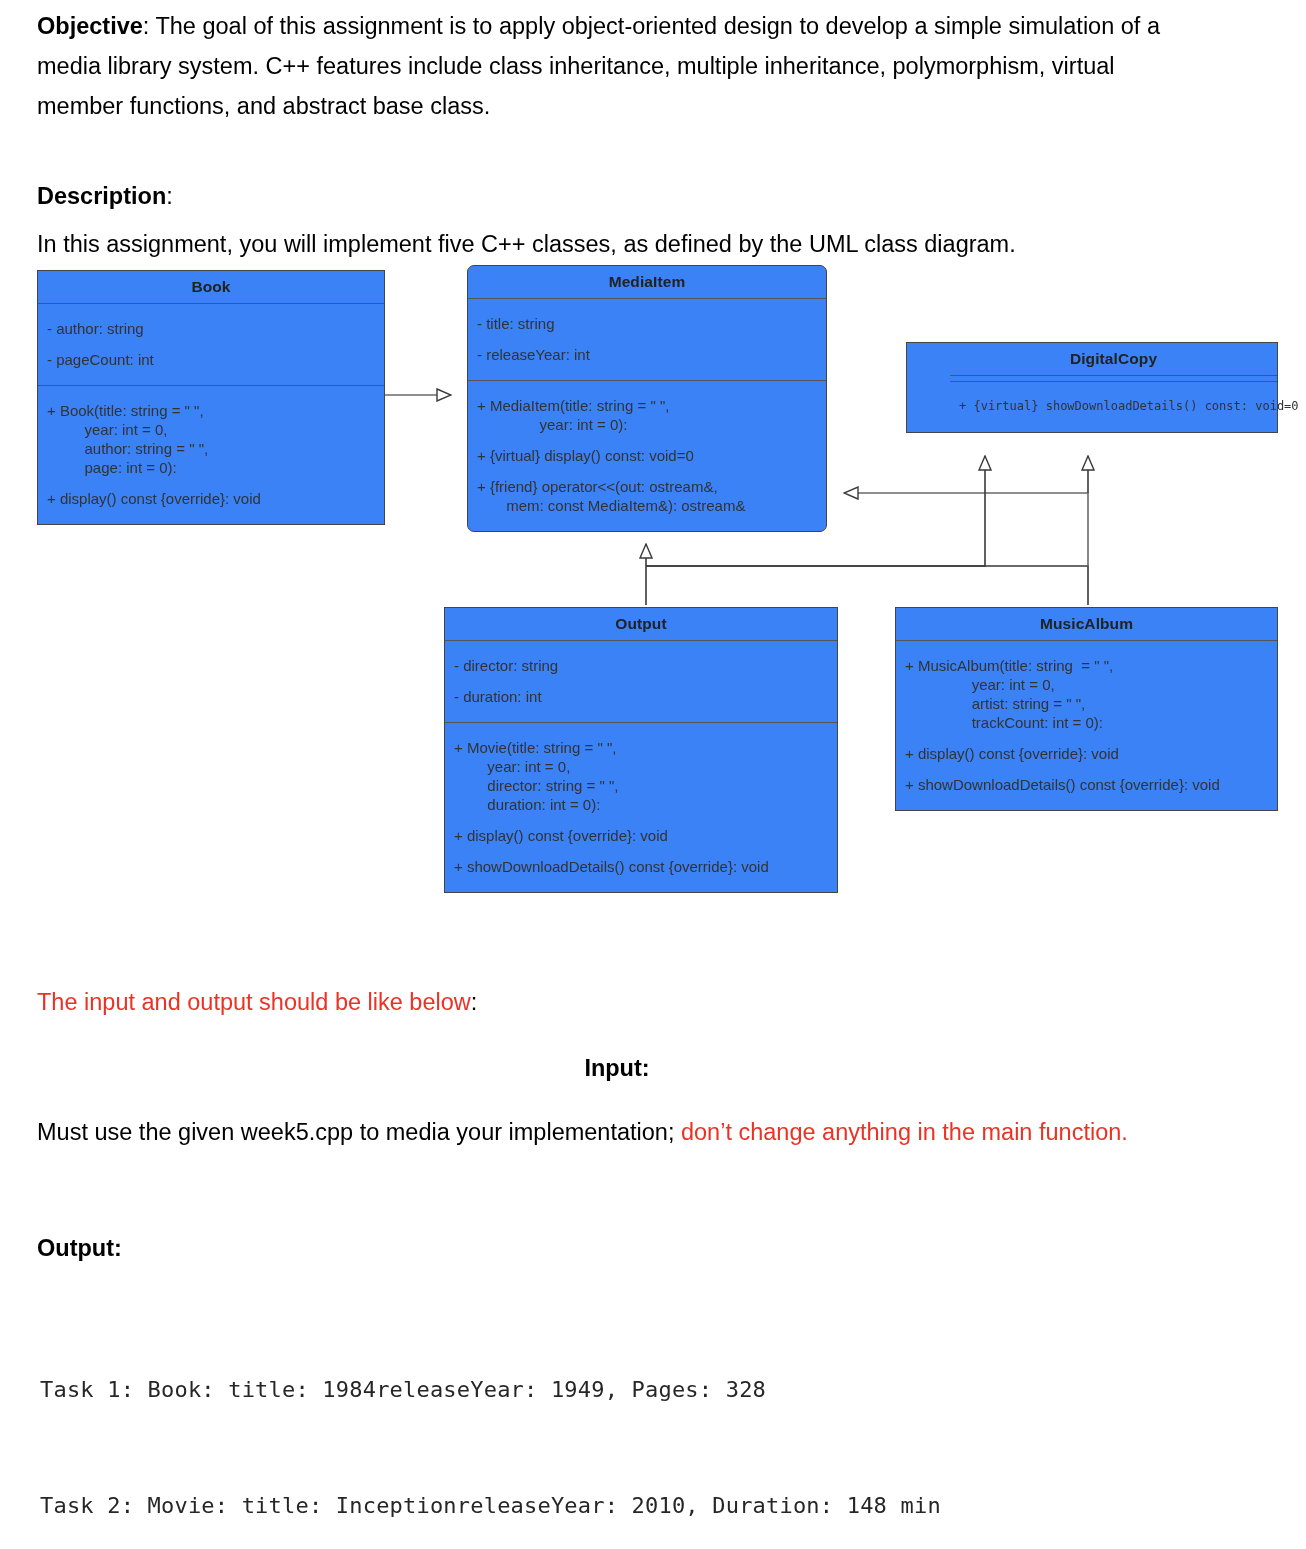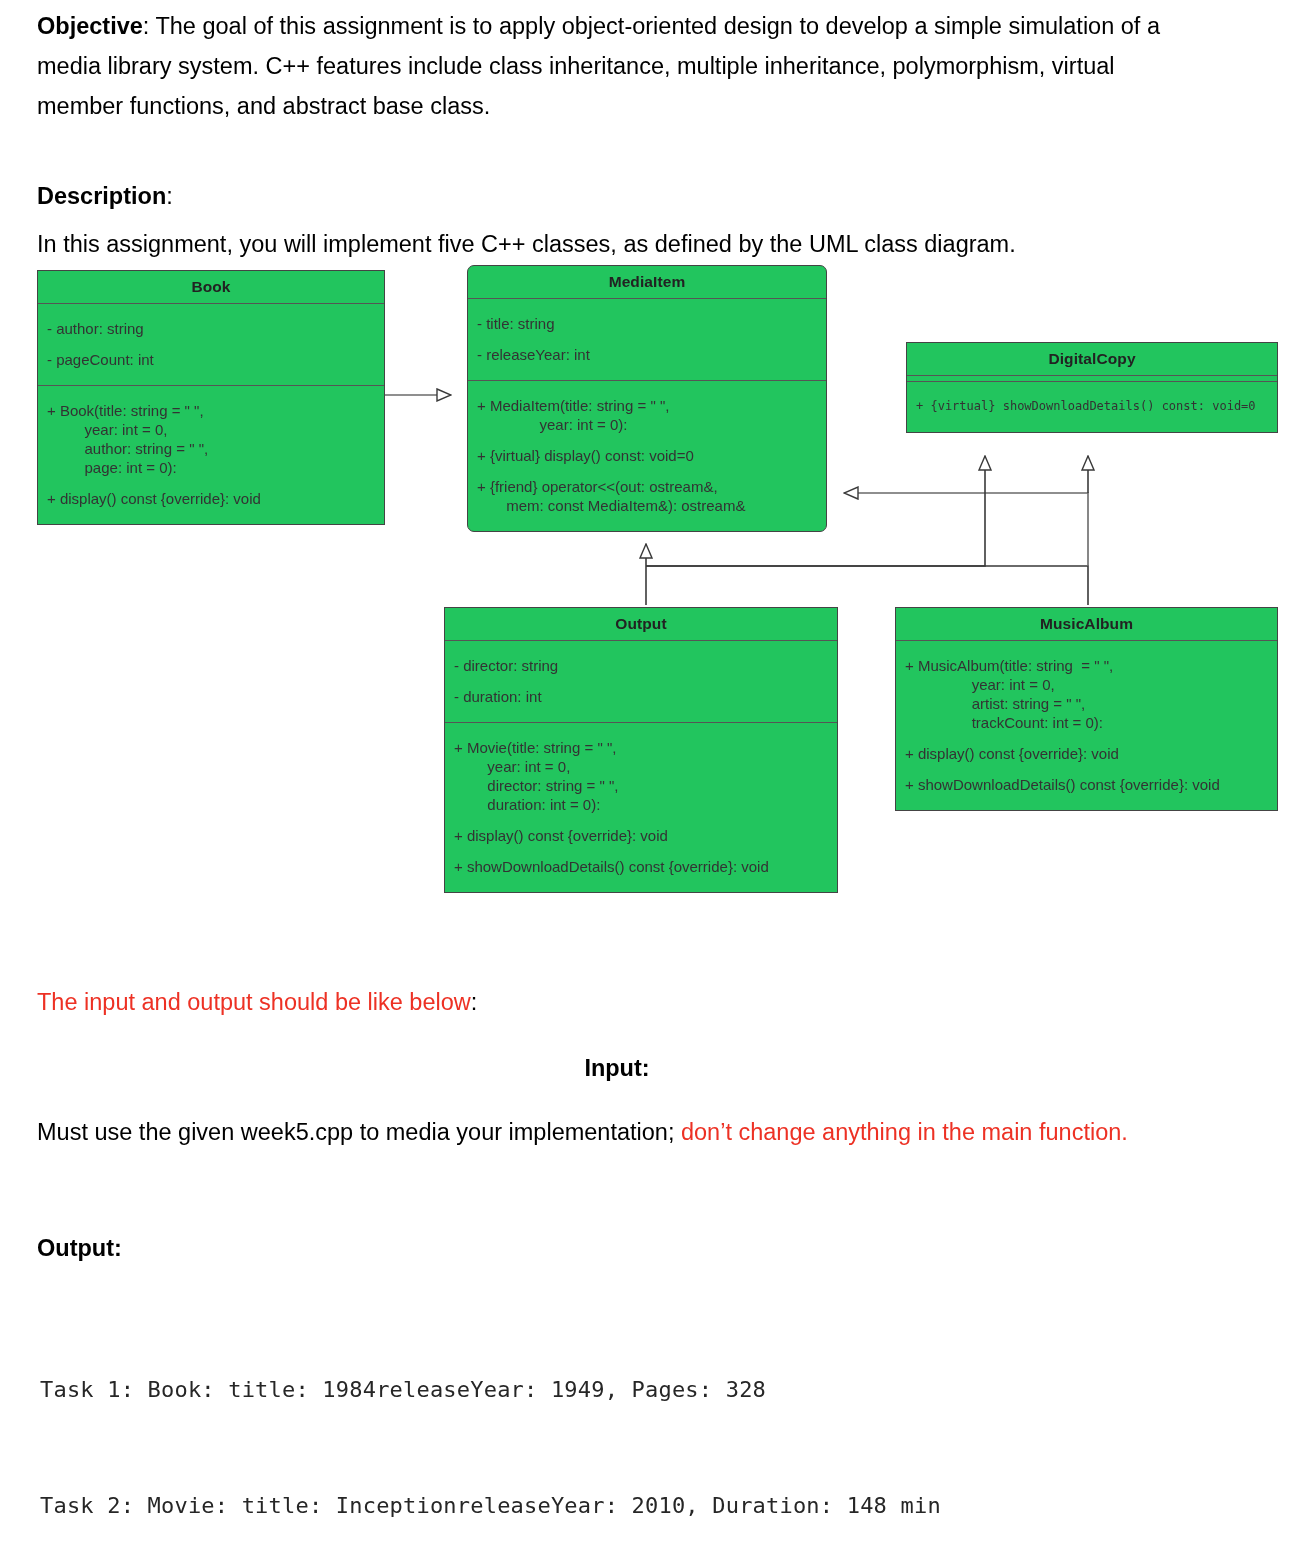--- a/index.html
+++ b/index.html
@@ -59,21 +59,21 @@
     top:0;
     width:1306px;
     height:920px;
     pointer-events:none;
   }
   .uml svg{display:block;}
 
   .box{
     position:absolute;
     border:1.6px solid #444;
-    background:#22c55e;
+    background:#3b82f6;
     box-sizing:border-box;
   }
   .box .title{
     text-align:center;
     font-weight:bold;
     font-size:15.5px;
     color:#222;
     padding:7px 4px 7px;
     border-bottom:1.6px solid #555;
     letter-spacing:.1px;
@@ -92,21 +92,21 @@
   }
   .box .row.mono{
     font-family:"DejaVu Sans Mono","Liberation Mono",monospace;
     font-size:12px;
   }
   .empty-compart{height:5px;padding:0;border-bottom:1.6px solid #555;}
 
   
   #box-book      {left:37px;  top:270px;  width:348px;}
   #box-mediaitem {left:467px; top:265px;  width:360px;}
-  #box-digital   {left:906px; top:342px;  width:372px;}
+  #box-digital   {left:906px; top:342px;  width:372px;padding-left:43px;}
   #box-movie     {left:444px; top:607px;  width:394px;}
   #box-music     {left:895px; top:607px;  width:383px;}
 </style>
 </head>
 <body>
 
 <div class="page">
 
   <div class="prose" id="objective"><b>Objective</b><span>: The goal of this assignment is to apply object-oriented design to develop a simple simulation of a media library system. C++ features include class inheritance, multiple inheritance, polymorphism, virtual member functions, and abstract base class.</span></div>
 

